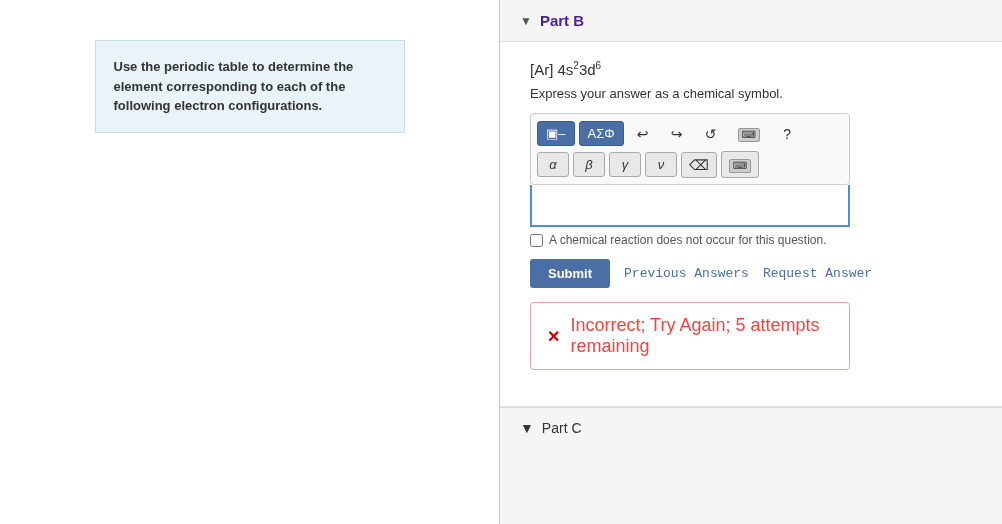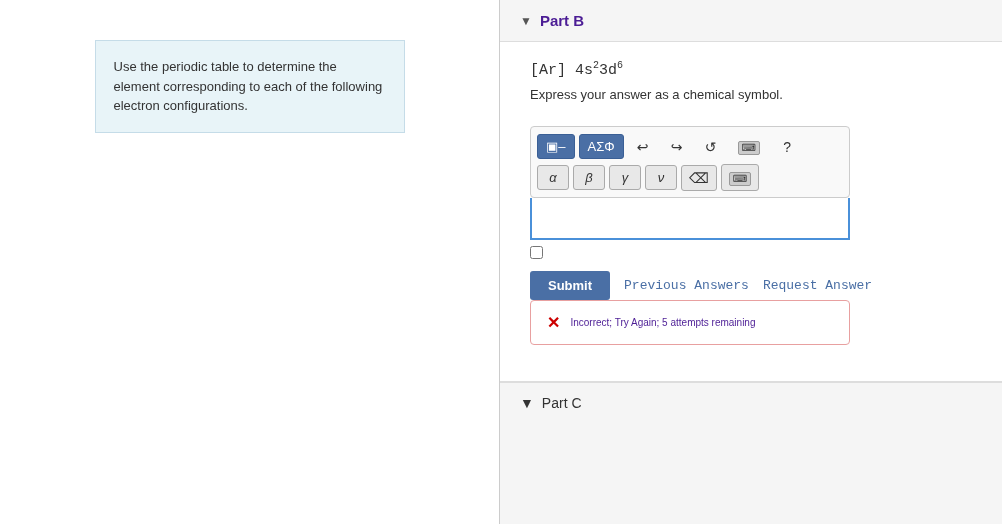--- a/index.html
+++ b/index.html
@@ -17,20 +17,21 @@
     
     .left-panel {
       width: 500px;
       height: 524px;
       background: #fff;
       border-right: 1px solid #ccc;
       display: flex;
       align-items: flex-start;
       justify-content: center;
       padding: 40px 20px;
+      font-weight: bold;
     }
 
     .instruction-box {
       background: #e8f4f8;
       border: 1px solid #c5dce8;
       padding: 16px 18px;
       width: 310px;
       font-size: 13px;
       line-height: 1.5;
       color: #333;
@@ -69,31 +70,30 @@
 
     .part-body {
       padding: 18px 30px 20px 30px;
       background: #fff;
     }
 
     .electron-config {
       font-size: 15px;
       color: #333;
       margin-bottom: 8px;
-      font-family: Liberation Mono, monospace;
     }
 
     .electron-config sup {
       font-size: 10px;
     }
 
     .instruction-text {
       font-size: 13px;
       color: #333;
-      margin-bottom: 24px;
+      margin-bottom: 12px;
     }
 
     
     .math-toolbar {
       border: 1px solid #ccc;
       border-radius: 4px;
       padding: 6px;
       background: #f9f9f9;
       margin-bottom: 0;
       width: 320px;
@@ -179,20 +179,21 @@
     .no-reaction-label {
       font-size: 12px;
       color: #555;
     }
 
     
     .submit-row {
       display: flex;
       align-items: center;
       gap: 14px;
+      margin-bottom: 14px;
     }
 
     .submit-btn {
       background: #4a6fa5;
       color: #fff;
       border: none;
       border-radius: 3px;
       padding: 7px 18px;
       font-size: 13px;
       cursor: pointer;
@@ -223,22 +224,22 @@
       margin-bottom: 16px;
     }
 
     .error-icon {
       color: #cc0000;
       font-size: 16px;
       font-weight: bold;
     }
 
     .error-text {
-      font-size: 10px;
-      color: #4c1d95;
+      font-size: 18px;
+      color: #ef4444;
     }
 
     
     .part-c-header {
       display: flex;
       align-items: center;
       padding: 12px 20px;
       background: #f5f5f5;
       border-top: 1px solid #ddd;
       gap: 8px;
@@ -322,20 +323,21 @@
         </button>
       </div>
     </div>
 
     <div class="answer-input-container">
       <input class="answer-input" type="text" value="" style="">
     </div>
 
     <div class="no-reaction-row">
       <input type="checkbox" style="">
+      <label class="no-reaction-label">A chemical reaction does not occur for this question.</label>
     </div>
 
     <div class="submit-row">
       <button class="submit-btn">Submit</button>
       <a href="#" class="link-btn">Previous Answers</a>
       <a href="#" class="link-btn">Request Answer</a>
     </div>
 
     <div class="error-box">
       <span class="error-icon" style="color:#cc0000; font-weight:bold;">✕</span>

